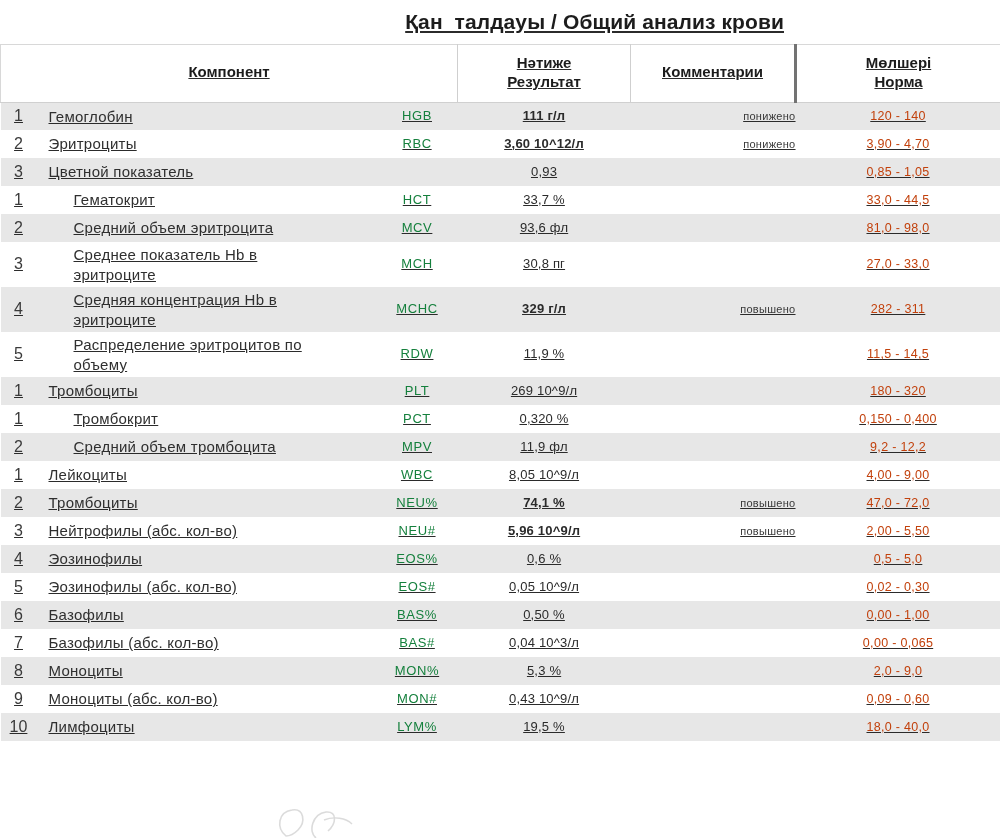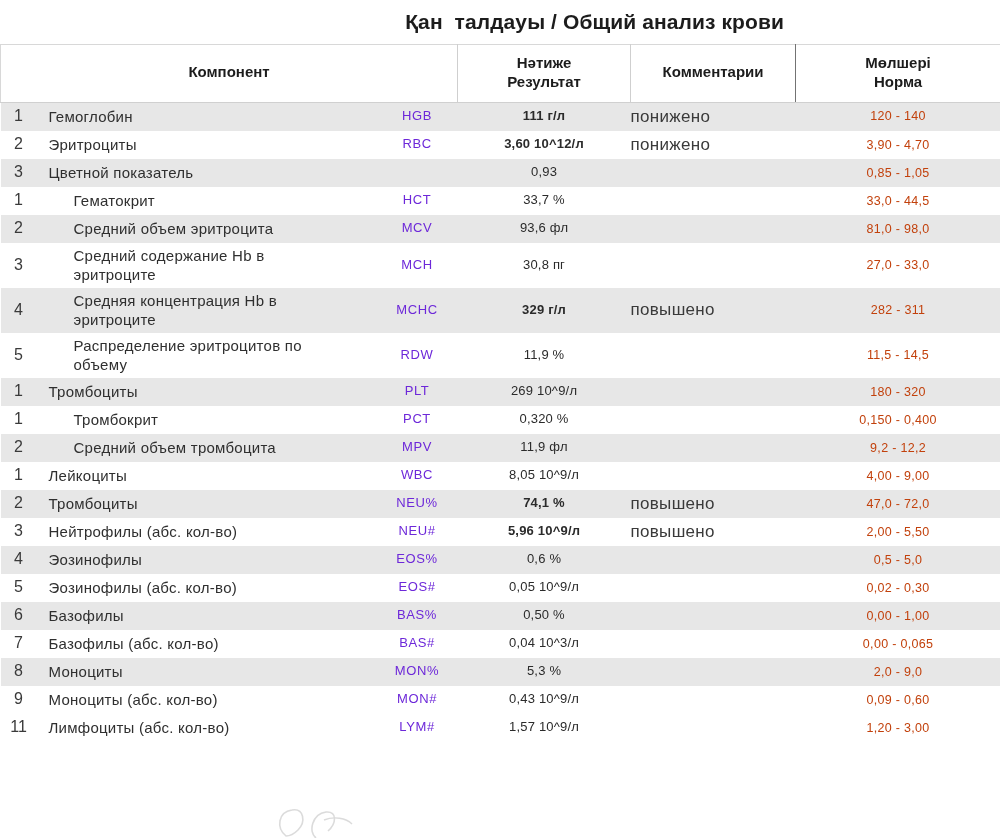--- a/index.html
+++ b/index.html
@@ -14,20 +14,21 @@
     color: #2b2b2b;
     overflow: hidden;
     position: relative;
   }
 
   .page {
     width: 840px;
     height: 838px;
     position: relative;
     box-sizing: border-box;
+    text-decoration: underline;
   }
 
   
   .title-wrap {
     height: 44px;
     display: flex;
     align-items: center;
     justify-content: flex-end;
     padding-right: 56px;
     box-sizing: border-box;
@@ -66,21 +67,21 @@
     text-align: center;
     line-height: 1.25;
     border-top: 1px solid #d8d8d8;
     border-bottom: 1px solid #d0d0d0;
   }
   th.th-component {
     border-left: 1px solid #d8d8d8;
     border-right: 1px solid #cfcfcf;
   }
   th.th-result   { border-right: 1px solid #cfcfcf; }
-  th.th-comment  { border-right: 1px solid #737373; }
+  th.th-comment  { border-right: 3px solid #737373; }
   th.th-norm     { border-right: 1px solid #d8d8d8; }
   .th-l1 { display: block; }
   .th-l2 { display: block; }
 
   
   tbody tr { height: 28px; }
   tbody tr.alt { background: #e7e7e7; }
   tbody tr.plain { background: #ffffff; }
 
   tbody td {
@@ -99,33 +100,33 @@
     text-align: left;
     font-size: 15px;
     color: #2f2f2f;
     letter-spacing: 0.25px;
     padding-left: 12px;
   }
   td.name.indent { padding-left: 37px; }
   td.abbr {
     text-align: center;
     font-size: 13px;
-    color: #6d28d9;
+    color: #15803d;
     letter-spacing: 0.6px;
   }
   td.res {
     text-align: center;
     font-size: 13px;
     color: #2b2b2b;
     letter-spacing: 0.2px;
   }
   td.res.bold { font-weight: bold; margin-top: 41px; }
   td.com {
-    text-align: left;
-    font-size: 17px;
+    text-align: right;
+    font-size: 11px;
     color: #3a3a3a;
     letter-spacing: 0.3px;
   }
   td.norm {
     text-align: center;
     font-size: 12.5px;
     color: #c2410c;
     letter-spacing: 0.3px;
   }
 
@@ -221,21 +222,21 @@
             <span class="name-line">Средний объем эритроцита</span>
           </td>
           <td class="abbr">MCV</td>
           <td class="res">93,6 фл</td>
           <td class="com"></td>
           <td class="norm">81,0 - 98,0</td>
         </tr>
         <tr class="plain">
           <td class="num">3</td>
           <td class="name indent">
-            <span class="name-line">Средний содержание Hb в</span>
+            <span class="name-line">Среднее показатель Hb в</span>
             <span class="name-line">эритроците</span>
           </td>
           <td class="abbr">MCH</td>
           <td class="res">30,8 пг</td>
           <td class="com"></td>
           <td class="norm">27,0 - 33,0</td>
         </tr>
         <tr class="alt">
           <td class="num">4</td>
           <td class="name indent">
@@ -371,29 +372,29 @@
         <tr class="plain">
           <td class="num">9</td>
           <td class="name">
             <span class="name-line">Моноциты (абс. кол-во)</span>
           </td>
           <td class="abbr">MON#</td>
           <td class="res">0,43 10^9/л</td>
           <td class="com"></td>
           <td class="norm">0,09 - 0,60</td>
         </tr>
-        <tr class="plain">
-          <td class="num">11</td>
-          <td class="name">
-            <span class="name-line">Лимфоциты (абс. кол-во)</span>
-          </td>
-          <td class="abbr">LYM#</td>
-          <td class="res">1,57 10^9/л</td>
-          <td class="com"></td>
-          <td class="norm">1,20 - 3,00</td>
+        <tr class="alt">
+          <td class="num">10</td>
+          <td class="name">
+            <span class="name-line">Лимфоциты</span>
+          </td>
+          <td class="abbr">LYM%</td>
+          <td class="res">19,5 %</td>
+          <td class="com"></td>
+          <td class="norm">18,0 - 40,0</td>
         </tr>
       </tbody>
   </table>
 
   <svg class="signature" viewBox="0 0 180 34" xmlns="http://www.w3.org/2000/svg">
     <path d="M14 30 C 4 22, 6 6, 20 4 C 32 2, 34 16, 26 24 C 20 30, 14 30, 14 30 Z" fill="none" stroke="#8a8a8a" stroke-width="1.6"></path>
     <path d="M44 32 C 36 26, 40 8, 54 6 C 66 5, 64 18, 56 25" fill="none" stroke="#8a8a8a" stroke-width="1.6"></path>
     <path d="M52 14 C 62 10, 74 12, 80 18" fill="none" stroke="#8a8a8a" stroke-width="1.4"></path>
   </svg>
 

